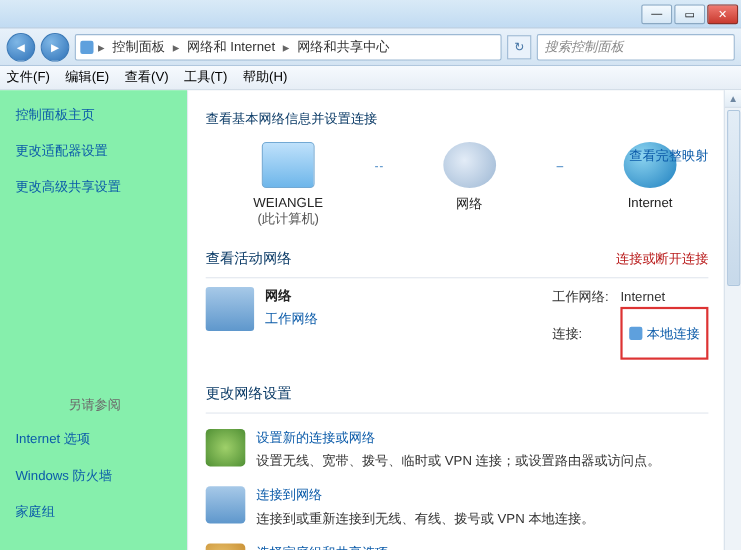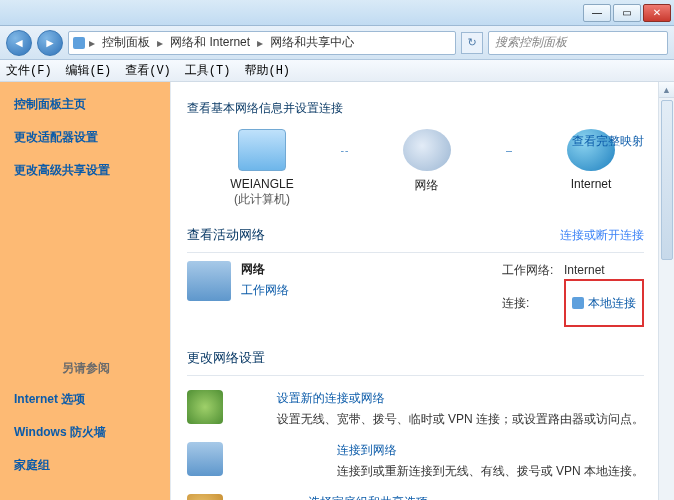--- a/index.html
+++ b/index.html
@@ -8,53 +8,53 @@
   .tbtn { width: 28px; height: 18px; border:1px solid #8aa8c2; border-radius:2px; background:linear-gradient(#f4fafe,#d6e7f5); display:flex;align-items:center;justify-content:center; font-size:10px; cursor:default;}
   .tbtn.close{ background:linear-gradient(#ef7a71,#c93a2f); color:#fff; border-color:#8b2f27;}
   .addrbar { height: 34px; background: linear-gradient(#e8f1fa,#d3e4f3); border-bottom:1px solid #b0c7de; display:flex; align-items:center; padding:4px 6px; gap:5px;}
   .navbtn { width:26px; height:26px; border-radius:50%; background:radial-gradient(circle at 35% 30%, #7fb7e6, #2f72b8); display:flex;align-items:center;justify-content:center;color:#fff;font-size:12px; border:1px solid #3b79b6;}
   .pathbox { flex:1; height:24px; background:#fff; border:1px solid #9db9d4; border-radius:2px; display:flex; align-items:center; padding:0 4px; font-size:12px; color:#333;}
   .pathbox .segarrow{color:#666; padding:0 4px;}
   .pathbox .crumb{padding:2px 3px;}
   .refbtn{ width:22px; height:22px; border:1px solid #9db9d4; background:#eaf2fb; display:flex;align-items:center;justify-content:center; font-size:11px; color:#4776a6;}
   .searchbox { width:180px; height:24px; background:#fff; border:1px solid #9db9d4; border-radius:2px; padding:0 6px; color:#888; font-style:italic; display:flex;align-items:center;}
   .menubar{ height:22px; background:linear-gradient(#f6fafe,#e7eef6); border-bottom:1px solid #d0dbe6; display:flex; align-items:center; padding:0 6px; gap:14px; font-size:12px;}
-  .menubar span{cursor:default;font-family:Liberation Mono, monospace;}
+  .menubar span{cursor:default;}
   .content{ display:flex; height:418px;}
-  .sidebar{ width:170px; background:#fdba74; padding:14px 12px 10px 14px; display:flex; flex-direction:column;font-weight:bold; }
+  .sidebar{ width:170px; background:#86efac; padding:14px 12px 10px 14px; display:flex; flex-direction:column; }
   .sidebar .lnk{ color:#0b5ba9; margin-bottom:16px; cursor:pointer;}
   .sidebar .sec-bot{ margin-top:auto;}
   .sidebar .otherhdr{ color:#6b6b6b; margin-bottom:14px;text-align:center;}
   .divider-v{ width:1px; background:#e3eaf1;}
   .main{ flex:1; padding:18px 14px 8px 16px; overflow:hidden; color:#222;}
   .h1{ font-size:12px; color:#0a3a66; margin-bottom:12px;}
   .maprow { display:flex; align-items:flex-start; gap:44px; padding:0 18px 6px 40px; position:relative;}
   .node{ width:70px; text-align:center; font-size:12px;}
   .node .ico{ width:48px; height:42px; margin:0 auto 6px;}
   .pc .ico{ background:linear-gradient(#bfe1fb,#6eb6ea); border:1px solid #72a9d4; border-radius:4px;}
   .net .ico{ background:radial-gradient(circle at 40% 40%, #e3ecf7, #9bb6d3); border-radius:50%;}
   .inet .ico{ background:radial-gradient(circle at 35% 30%, #8dd4f0, #1d7fbf); border-radius:50%;}
   .node .sub{ color:#555;}
   .maplink-r{ position:absolute; right:0; top:4px; color:#0b5ba9; cursor:pointer;}
   .connectline{height:1px; border-top:1px dashed #6b9fd0; flex:1; margin-top:22px;}
   .sechead{ display:flex; justify-content:space-between; color:#0a3a66; font-size:13px; margin:12px 0 8px; align-items:center;}
-  .sechead .rlnk{ color:#3b82f6; font-size:12px; cursor:pointer;}
+  .sechead .rlnk{ color:#b91c1c; font-size:12px; cursor:pointer;}
   .hr{ height:1px; background:#e1e7ee; margin:4px 0 8px;}
   .activerow{ display:flex; gap:10px;}
   .neticon{ width:44px; height:40px; background:linear-gradient(#a7c9e8,#5e97cc); border-radius:3px;}
   .activerow .meta{ font-size:12px;}
   .activerow .meta .tt{font-weight:bold;}
   .activerow .meta .wk{ color:#0b5ba9; margin-top:4px; cursor:pointer;}
   .activerow .detail{ margin-left:auto; font-size:12px; line-height:18px;}
   .detail .row{display:flex; gap:10px; align-items:center;}
   .detail .lbl{ color:#333; min-width:52px;}
   .detail .val{ color:#333;}
   .highlight{ border:2px solid #d33; padding:13px 6px; display:inline-flex; align-items:center; gap:4px;}
   .linkb{ color:#0b5ba9; cursor:pointer;}
-  .settings .item{ display:flex; gap:10px; margin:14px 0;justify-content:space-between;}
+  .settings .item{ display:flex; gap:10px; margin:14px 0;}
   .settings .ic{ width:36px; height:34px; border-radius:4px; flex-shrink:0;}
   .ic1{ background:radial-gradient(circle,#9fd06a,#4f8f34);}
   .ic2{ background:linear-gradient(#a7c9e8,#5e97cc);}
   .ic3{ background:radial-gradient(circle at 40% 40%, #e9c26e,#c58a2d);}
   .settings .tt{ color:#0b5ba9; font-size:12px; margin-bottom:4px; cursor:pointer;}
   .settings .desc{ color:#333; font-size:12px;}
   .scrollbar{ width:16px; background:#eef3f8; border-left:1px solid #d8e1ea; display:flex;flex-direction:column;align-items:center;}
   .scrollbar .arr{ height:16px; width:100%; background:linear-gradient(#f7fbfe,#e2ecf5); border-bottom:1px solid #d0dbe6; display:flex;align-items:center;justify-content:center; font-size:9px; color:#6e87a1;}
   .scrollbar .thumb{ width:12px; height:160px; margin-top:2px; background:linear-gradient(#e3edf6,#c7d9ea); border:1px solid #aec6dd; border-radius:2px;}
   .miniico{width:12px;height:12px;background:#5ea0dd;border-radius:2px;display:inline-block;}

